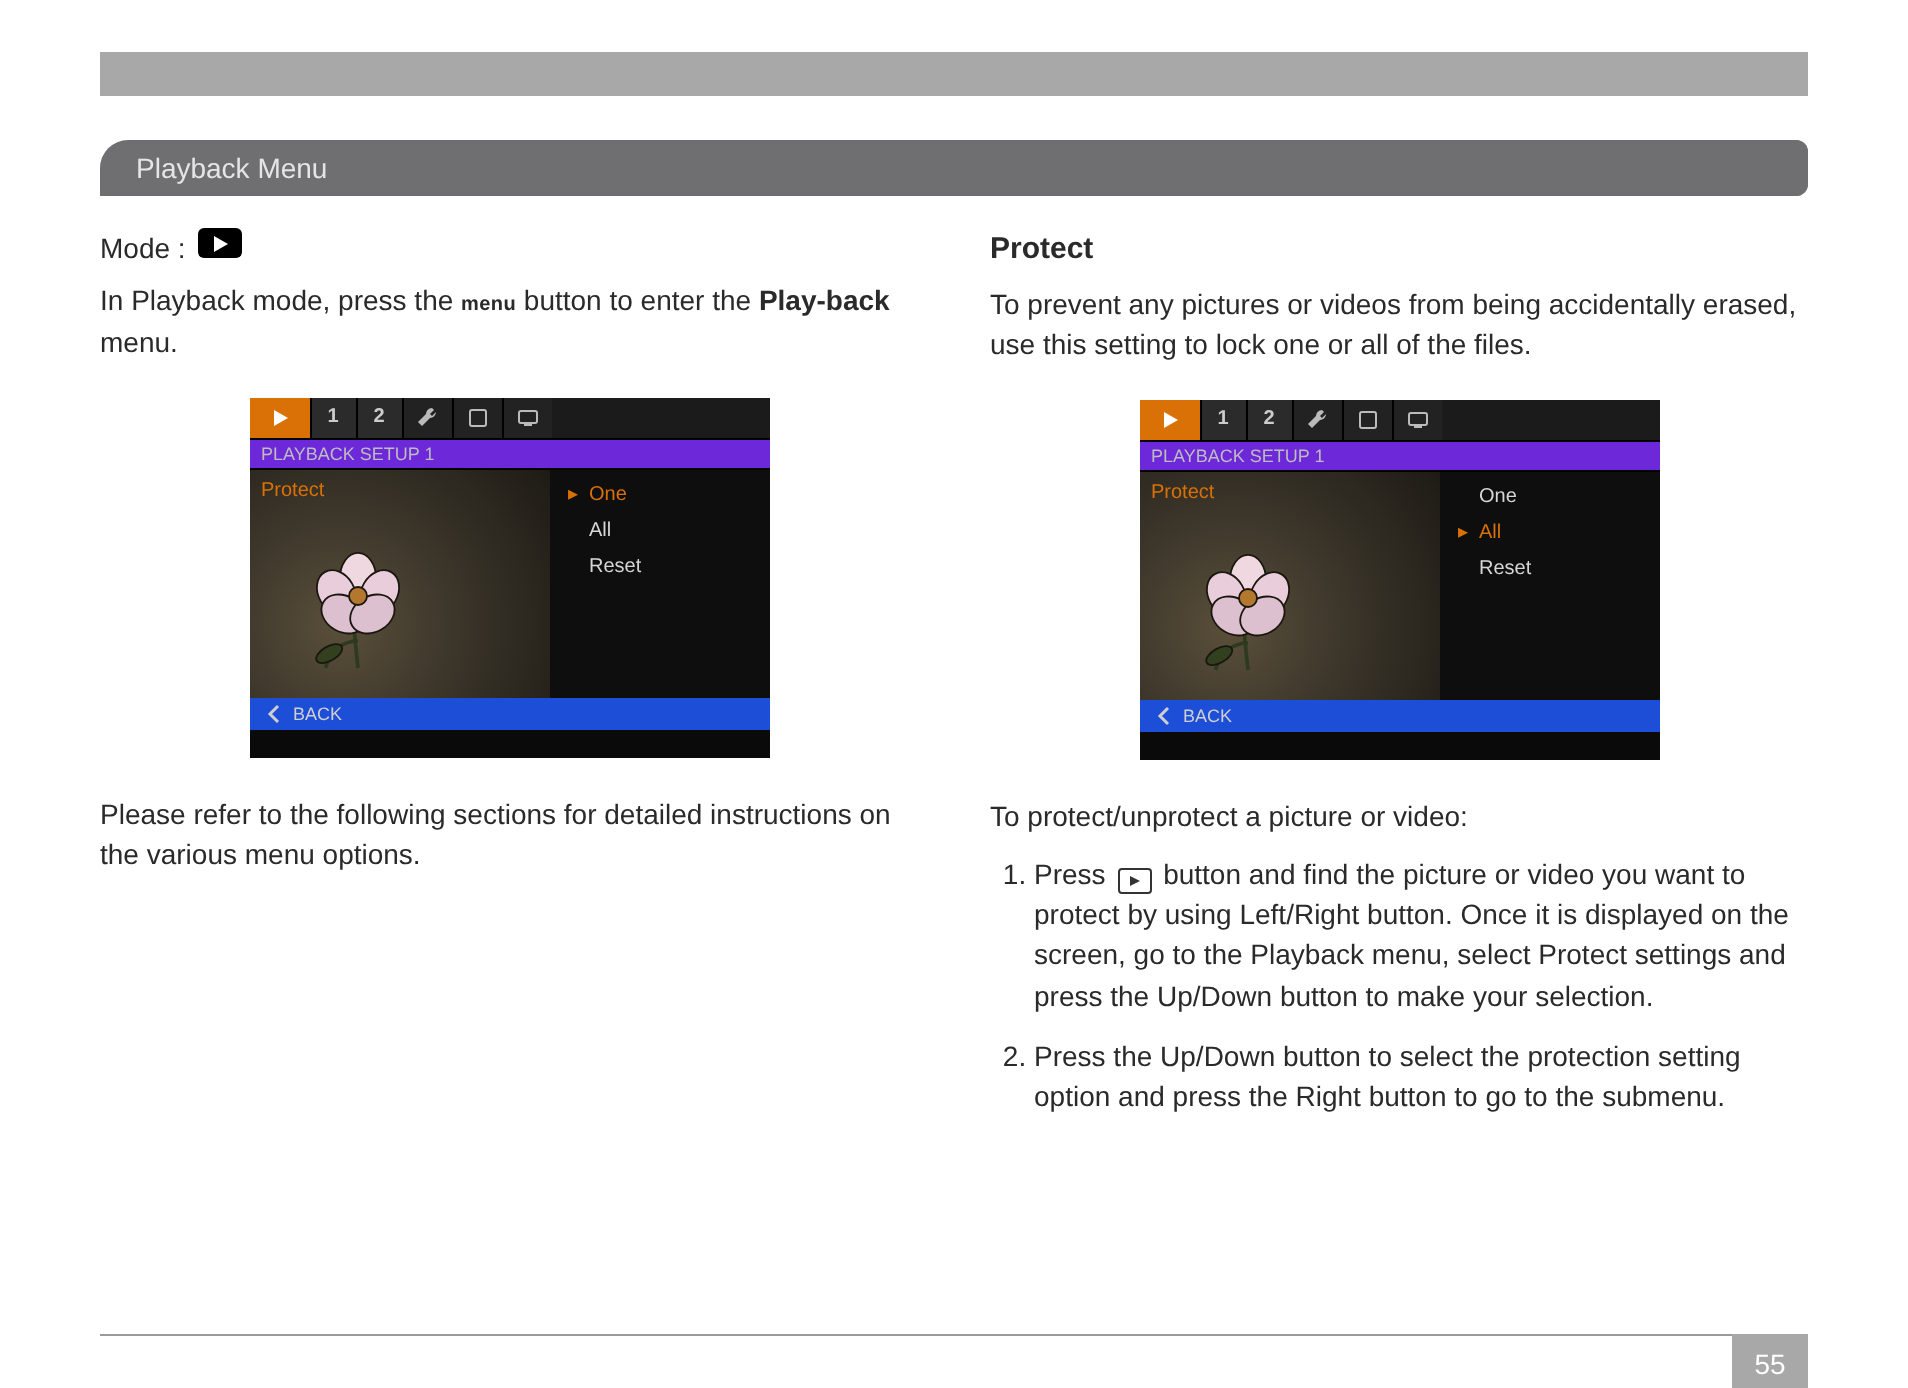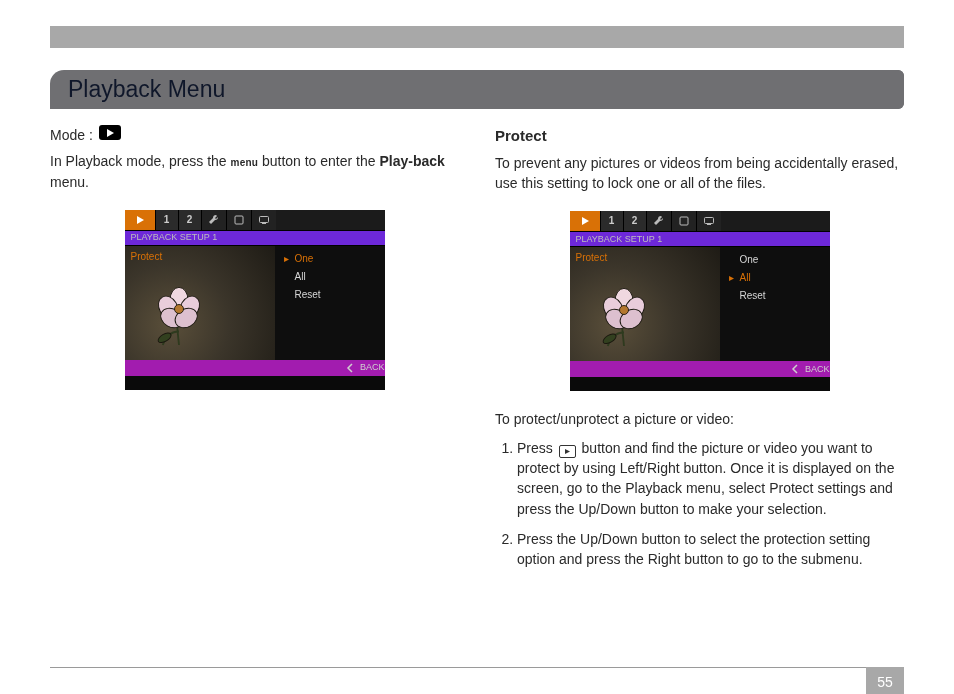--- a/index.html
+++ b/index.html
@@ -33,22 +33,22 @@
   
   .topbar{
     height:22px;
     background:var(--gray-bar);
     width:100%;
     margin-bottom:22px;
   }
   
   .section-header{
     background:var(--header-bg);
-    color:#0f172a;
-    font-size:23px;
+    color:#e5e5e5;
+    font-size:14px;
     padding:6px 18px 6px 18px;
     border-radius:14px 6px 6px 0;
     position:relative;
   }
   .section-header::after{
     content:"";
     position:absolute;
     right:0; top:0; bottom:0; width:8px;
     background:var(--header-bg);
     border-radius:0 6px 6px 0;
@@ -114,22 +114,22 @@
   .cam-right{
     width:110px;background:#0e0e0e;color:#d6d6d6;font-size:10px;
     padding:4px 0 0 0;
   }
   .cam-right .opt{
     display:flex;align-items:center;gap:4px;height:18px;padding-left:8px;
   }
   .cam-right .opt.sel{color:var(--orange)}
   .opt .arrow{width:8px;display:inline-block;text-align:center}
   .cam-back{
-    position:absolute;left:0;right:0;bottom:0;height:16px;background:#a21caf;
-    color:#cfcfcf;font-size:9px;display:flex;align-items:center;padding-left:8px;gap:4px;justify-content:flex-end;
+    position:absolute;left:0;right:0;bottom:0;height:16px;background:#1d4ed8;
+    color:#cfcfcf;font-size:9px;display:flex;align-items:center;padding-left:8px;gap:4px;
   }
   .cam-back svg{display:block}
   
   .footer{
     position:absolute;left:50px;right:50px;bottom:26px;
   }
   .footer-line{height:1px;background:var(--line);margin-bottom:0}
   .page-box{
     position:absolute;right:0;top:0;width:38px;height:30px;background:var(--gray-bar);
     display:flex;align-items:center;justify-content:center;color:#fff;font-size:14px;
@@ -220,20 +220,21 @@
           </div>
           <div class="cam-back">
             <svg width="10" height="10" viewBox="0 0 10 10">
                 <path d="M6 1 L2 5 L6 9" fill="none" stroke="#cfcfcf" stroke-width="1.5"></path>
               </svg>
             <span>BACK</span>
           </div>
         </div>
       </div>
 
+      <div>Please refer to the following sections for detailed instructions on the various menu options.</div>
     </div>
 
     <div class="col">
       <h4>Protect</h4>
       <div>To prevent any pictures or videos from being accidentally erased, use this setting to lock one or all of the files.</div>
 
       <div class="cam">
         <div class="cam-top">
           <div class="tab-play">
             <svg width="12" height="10" viewBox="0 0 12 10">

